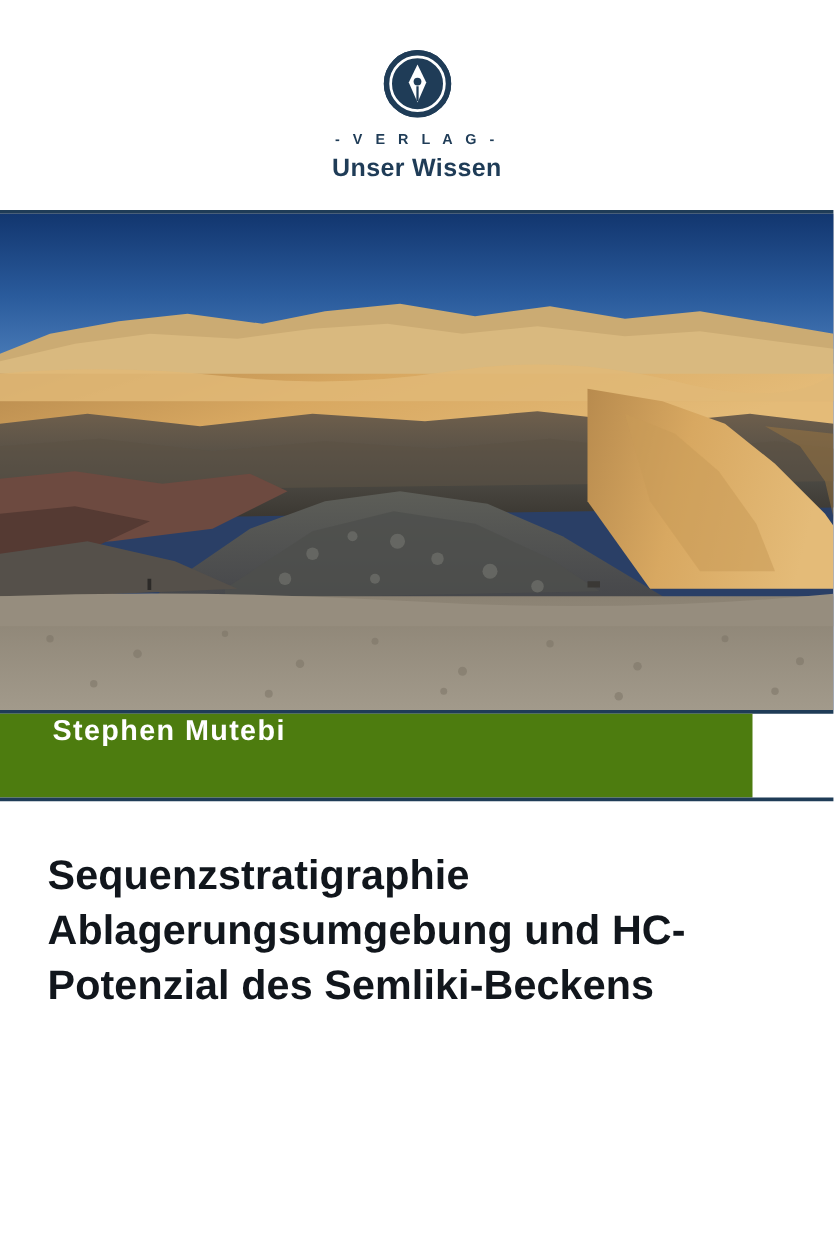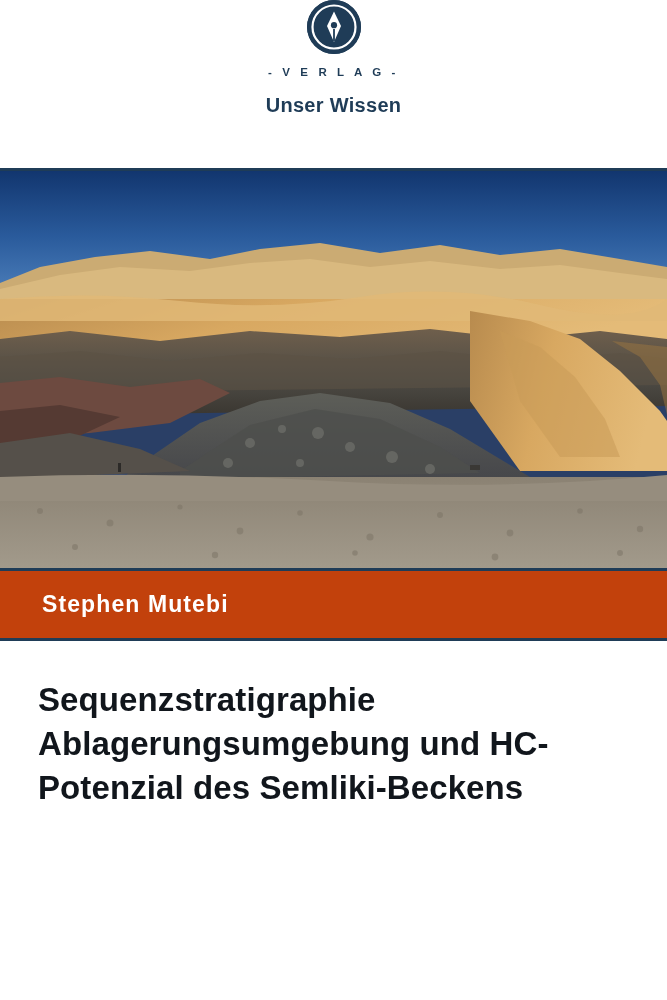--- a/index.html
+++ b/index.html
@@ -22,20 +22,21 @@
     position: absolute;
     left: 0;
     top: 0;
     width: 667px;
     height: 168px;
     background: #ffffff;
     display: flex;
     flex-direction: column;
     align-items: center;
     justify-content: flex-start;
+    padding-top: 40px;
     box-sizing: border-box;
   }
   .logo-mark {
     width: 54px;
     height: 54px;
     border-radius: 50%;
     background: #1f3c57;
     display: flex;
     align-items: center;
     justify-content: center;
@@ -43,21 +44,21 @@
   .logo-mark svg { display: block; }
   .verlag {
     margin-top: 12px;
     font-size: 11.5px;
     letter-spacing: 3.6px;
     color: #1f3c57;
     font-weight: bold;
     white-space: nowrap;
   }
   .unser-wissen {
-    margin-top: 16px;
+    margin-top: 6px;
     font-size: 20px;
     font-weight: bold;
     color: #1f3c57;
     letter-spacing: 0.3px;
     white-space: nowrap;
   }
   
   .rule {
     position: absolute;
     left: 0;
@@ -77,25 +78,24 @@
     height: 397px;
     overflow: hidden;
     background: #2a3f66;
   }
   .photo svg { display: block; }
   
   .author-band {
     position: absolute;
     left: 0;
     top: 571px;
-    width: 667px;
+    width: 602px;
     height: 67px;
-    background: #c2410c;
+    background: #4d7c0f;
     display: flex;
-    align-items: center;
   }
   .author-name {
     color: #ffffff;
     font-size: 23px;
     font-weight: bold;
     letter-spacing: 1.1px;
     padding-left: 42px;
   }
   
   .title-area {

